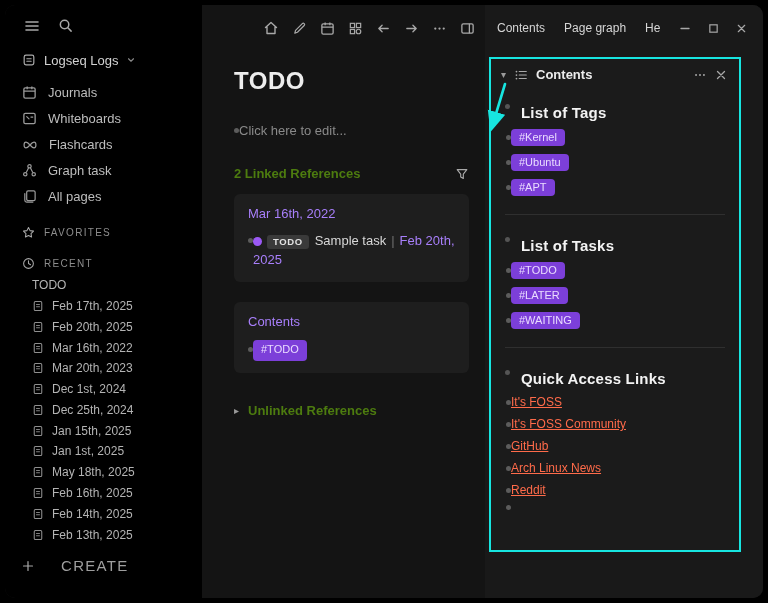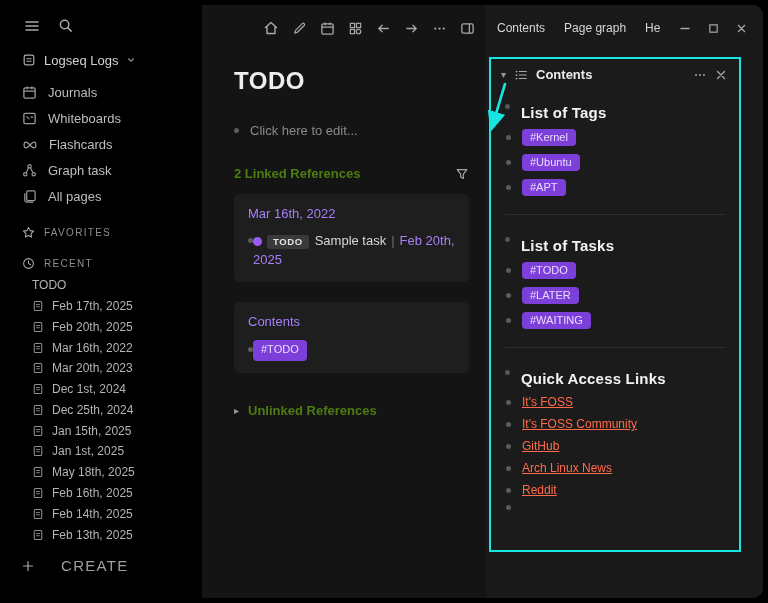--- a/index.html
+++ b/index.html
@@ -30,21 +30,21 @@
   .sec-head { display: flex; align-items: center; gap: 9px; padding: 6px 17px 2px; font-size: 10px; letter-spacing: 1.3px; color: #8d8d8d; margin-top: 10px; }
   .recent-list { margin-top: 3px; }
   .recent-item { display: flex; align-items: center; gap: 8px; padding: 3.4px 10px 3.4px 27px; font-size: 12px; color: #b4b4b4; cursor: pointer; white-space: nowrap; }
   .recent-item .icon-btn { color: #8f8f8f; }
   .sb-footer { margin-top: auto; padding: 12px 17px 24px; display: flex; align-items: center; gap: 27px; font-size: 15px; letter-spacing: 1.3px; color: #9e9e9e; cursor: pointer; }
   
   .main { flex: 1; min-width: 0; background: #141414; display: flex; flex-direction: column; }
   .main-header { height: 46px; display: flex; align-items: center; justify-content: flex-end; gap: 13px; padding-right: 10px; color: #b3b3b3; }
   .main-content { padding: 0 16px 0 32px; }
   .page-title { font-size: 24px; font-weight: 700; color: #ededed; margin-top: 16px; letter-spacing: 0.5px; }
-  .edit-row { display: flex; align-items: center; gap: 11px; margin-top: 28px; color: #8a8a8a; font-size: 13px; cursor: text; }
+  .edit-row { display: flex; align-items: center; margin-top: 28px; color: #8a8a8a; font-size: 13px; cursor: text; }
   .bullet { width: 5px; height: 5px; border-radius: 50%; background: #5c5c5c; flex-shrink: 0; }
   .refs-header { display: flex; align-items: center; justify-content: space-between; margin-top: 28px; }
   .refs-title { font-size: 13px; font-weight: 700; color: #4d7c0f; }
   .ref-card { background: #1e1e1e; border-radius: 6px; padding: 10px 14px 12px; margin-top: 13px; }
   .ref-link { color: #a87ffb; font-size: 13px; cursor: pointer; }
   .task-row { display: flex; align-items: flex-start; margin-top: 10px; font-size: 13px; color: #d8d8d8; line-height: 1.45; }
   .task-row .bullet { margin-top: 6px; }
   .task-text { min-width: 0; }
   .marker-dot { width: 9px; height: 9px; border-radius: 50%; background: #9b59f5; display: inline-block; vertical-align: middle; margin-right: 5px; }
   .marker-chip { background: #3a3a3a; color: #e2e2e2; font-size: 9.5px; font-weight: 700; padding: 1px 6px 2px; border-radius: 3px; letter-spacing: 0.6px; vertical-align: middle; margin-right: 6px; }
@@ -64,21 +64,21 @@
     display: flex; flex-direction: column;
   }
   .panel-header { display: flex; align-items: center; gap: 8px; padding: 8px 12px 6px 10px; }
   .panel-caret { color: #9a9a9a; font-size: 10px; cursor: pointer; }
   .panel-title { font-weight: 700; font-size: 13px; color: #ececec; }
   .panel-header .spacer { flex: 1; }
   .panel-body { padding: 6px 14px 0; flex: 1; overflow: hidden; }
   .sec-heading-row { display: flex; gap: 11px; margin: 10px 0 8px; }
   .sec-heading-row .bullet { background: #555; }
   .sec-heading { font-size: 15px; font-weight: 700; color: #f3f3f3; letter-spacing: 0.2px; }
-  .item-row { display: flex; align-items: center; gap: 11px; margin: 8px 0; padding-left: 1px; }
+  .item-row { display: flex; align-items: center; gap: 0; margin: 8px 0; padding-left: 1px; }
   .qlink { color: #ff6b4a; font-size: 12px; text-decoration: underline; cursor: pointer; }
   .divider { border-top: 1px solid #2f2f2f; margin: 18px 0 22px; }
   
   .arrow-overlay { position: absolute; left: 0; top: 0; pointer-events: none; z-index: 50; }
 </style>
 </head>
 <body>
 
 <div class="window">
 

